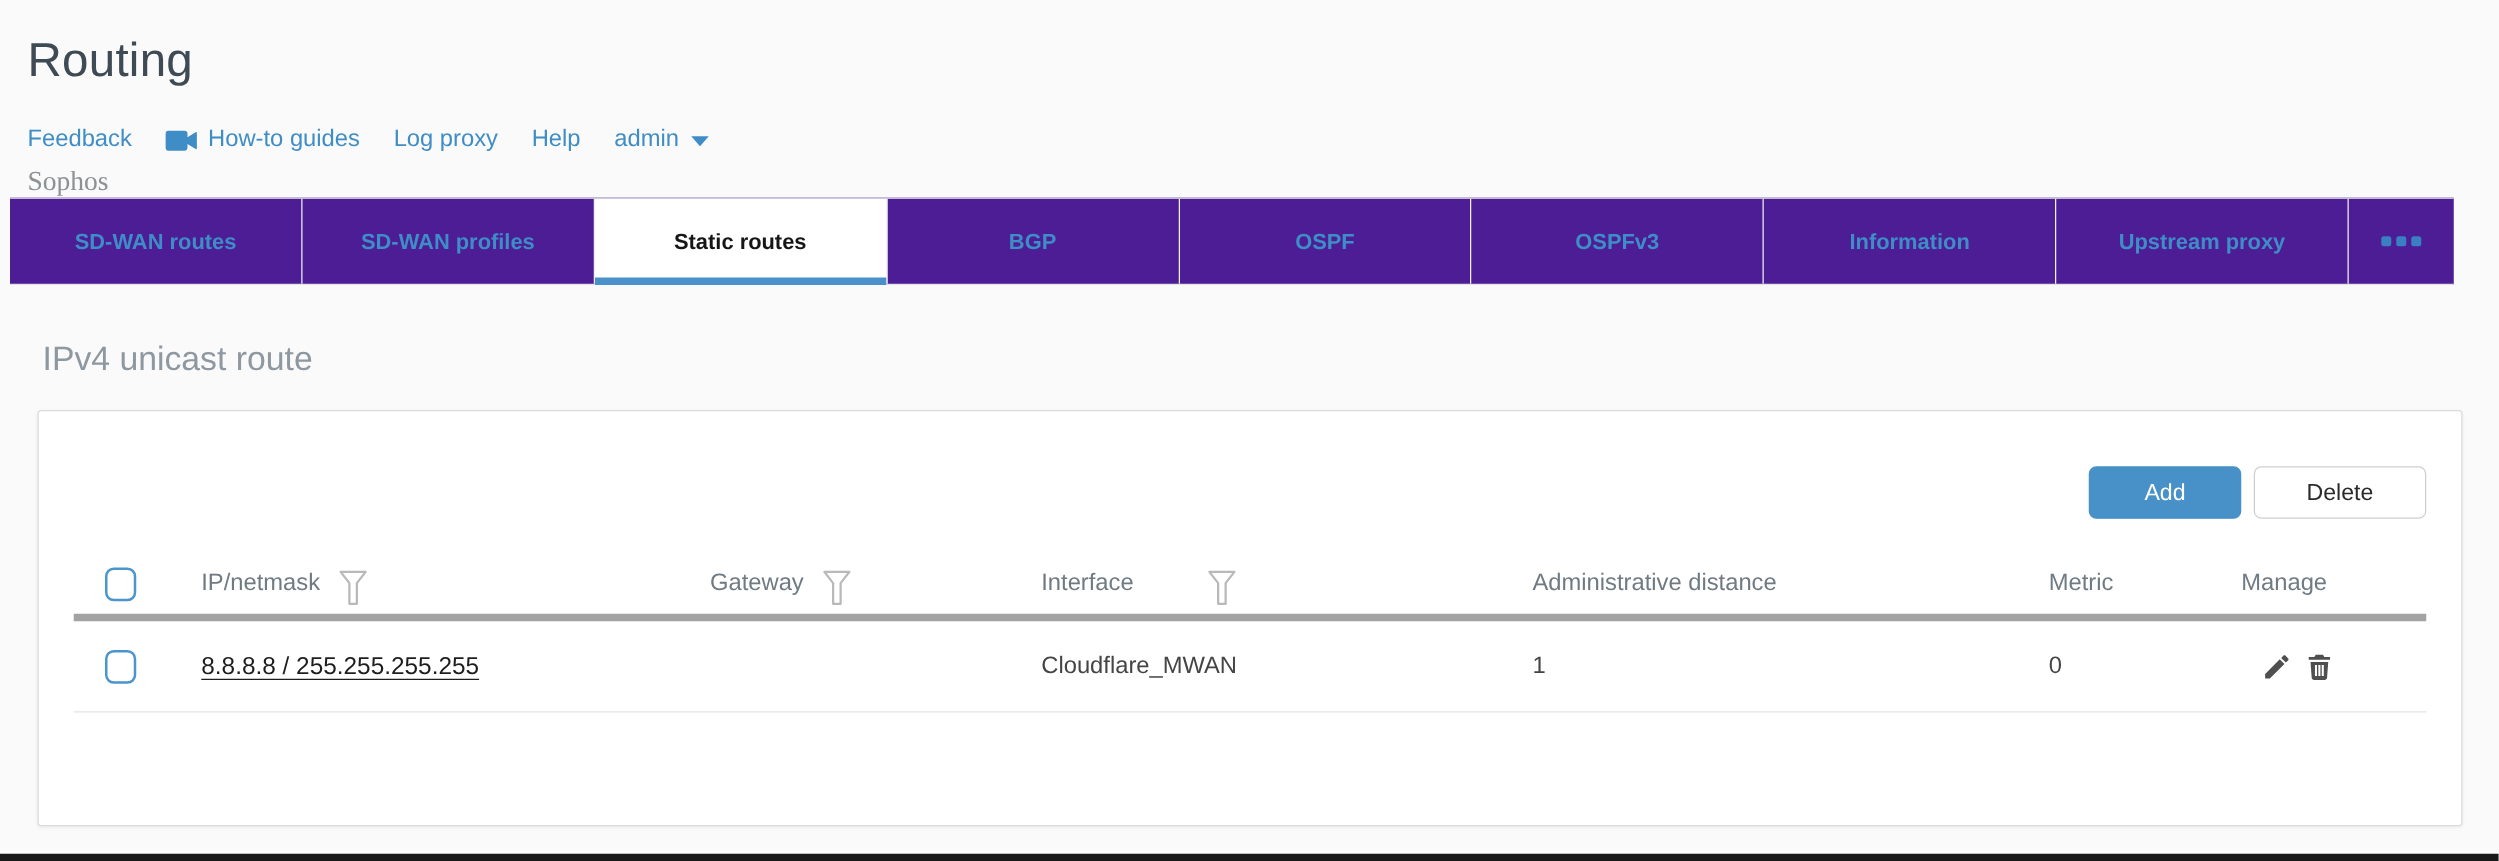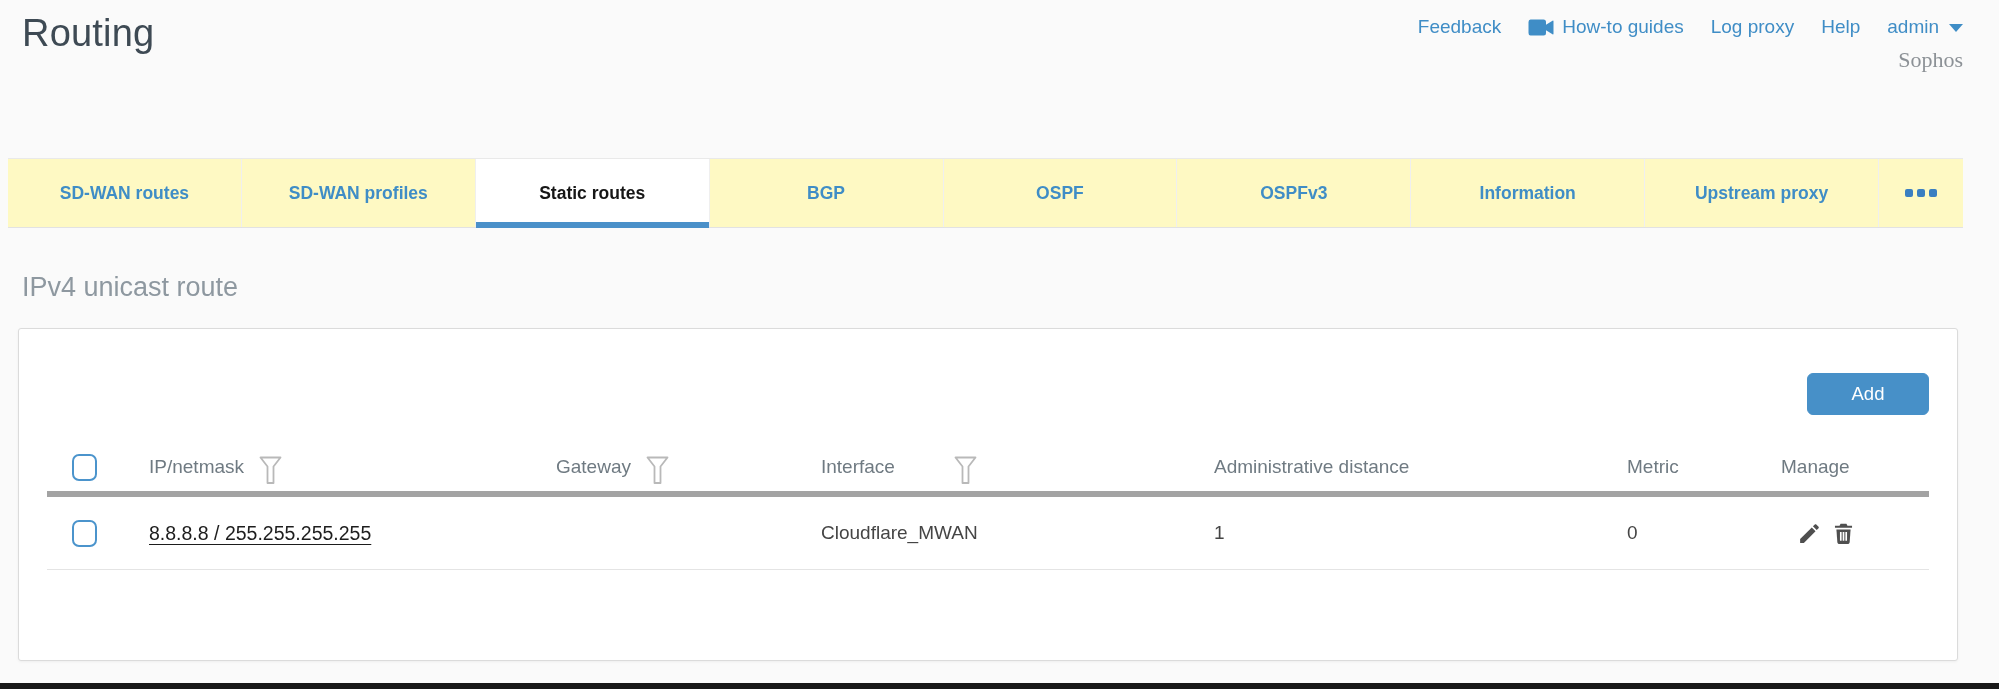--- a/index.html
+++ b/index.html
@@ -11,29 +11,30 @@
     overflow: hidden;
     color: #3e4a54;
   }
 
   
   .page-header {
     display: flex;
     justify-content: space-between;
     align-items: flex-start;
     height: 158px;
-    padding: 12px 36px 0 22px;
+    padding: 28px 36px 0 22px;
+    flex-direction: column;
   }
   .page-title {
     font-size: 38px;
     font-weight: 400;
     color: #3e4a54;
     letter-spacing: 0.2px;
   }
-  .header-right { display: flex; flex-direction: column; align-items: flex-end; margin-top: 4px; }
+  .header-right { display: flex; flex-direction: column; margin-top: 4px; }
   .utility-nav { display: flex; align-items: center; gap: 27px; }
   .utility-nav a {
     color: #3f8dc6;
     font-size: 19px;
     text-decoration: none;
     display: inline-flex;
     align-items: center;
     gap: 8px;
     cursor: pointer;
     white-space: nowrap;
@@ -47,21 +48,21 @@
     margin-left: 2px;
     margin-top: 2px;
   }
   .brand-label { color: #8c9196; font-size: 22px; margin-top: 9px; font-family: Liberation Serif, serif; }
 
   
   .tabbar {
     margin-left: 8px;
     width: 1955px;
     height: 70px;
-    background: #fef9c3;
+    background: #4c1d95;
     border-top: 1px solid #e9e9e9;
     border-bottom: 1px solid #e2e2e2;
     display: flex;
   }
   .tab {
     flex: 1 1 0;
     display: flex;
     align-items: center;
     justify-content: center;
     font-size: 17.5px;
@@ -83,21 +84,21 @@
   }
   .tab-more { flex: 0 0 84px; gap: 4px; }
   .tab-more .dot {
     width: 8px; height: 8px;
     border-radius: 2px;
     background: #3a7fc1;
     display: inline-block;
   }
 
   
-  .content { padding-left: 18px; }
+  .content { padding-left: 30px; }
   .section-heading {
     font-size: 27px;
     font-weight: 400;
     color: #8e98a0;
     margin: 44px 0 25px 4px;
   }
   .panel {
     width: 1940px;
     height: 333px;
     background: #ffffff;
@@ -230,20 +231,21 @@
     <span class="dot"></span>
   </div>
 </nav>
 
 <main class="content">
   <h2 class="section-heading">IPv4 unicast route</h2>
 
   <section class="panel">
     <div class="toolbar">
       <button class="btn btn-primary">Add</button>
+      <button class="btn btn-secondary">Delete</button>
     </div>
 
     <div class="table">
       <div class="thead">
         <div class="col col-check">
           <div class="checkbox"></div>
         </div>
         <div class="col col-ip">
           <span>IP/netmask</span>
           <span class="funnel icon-btn">

